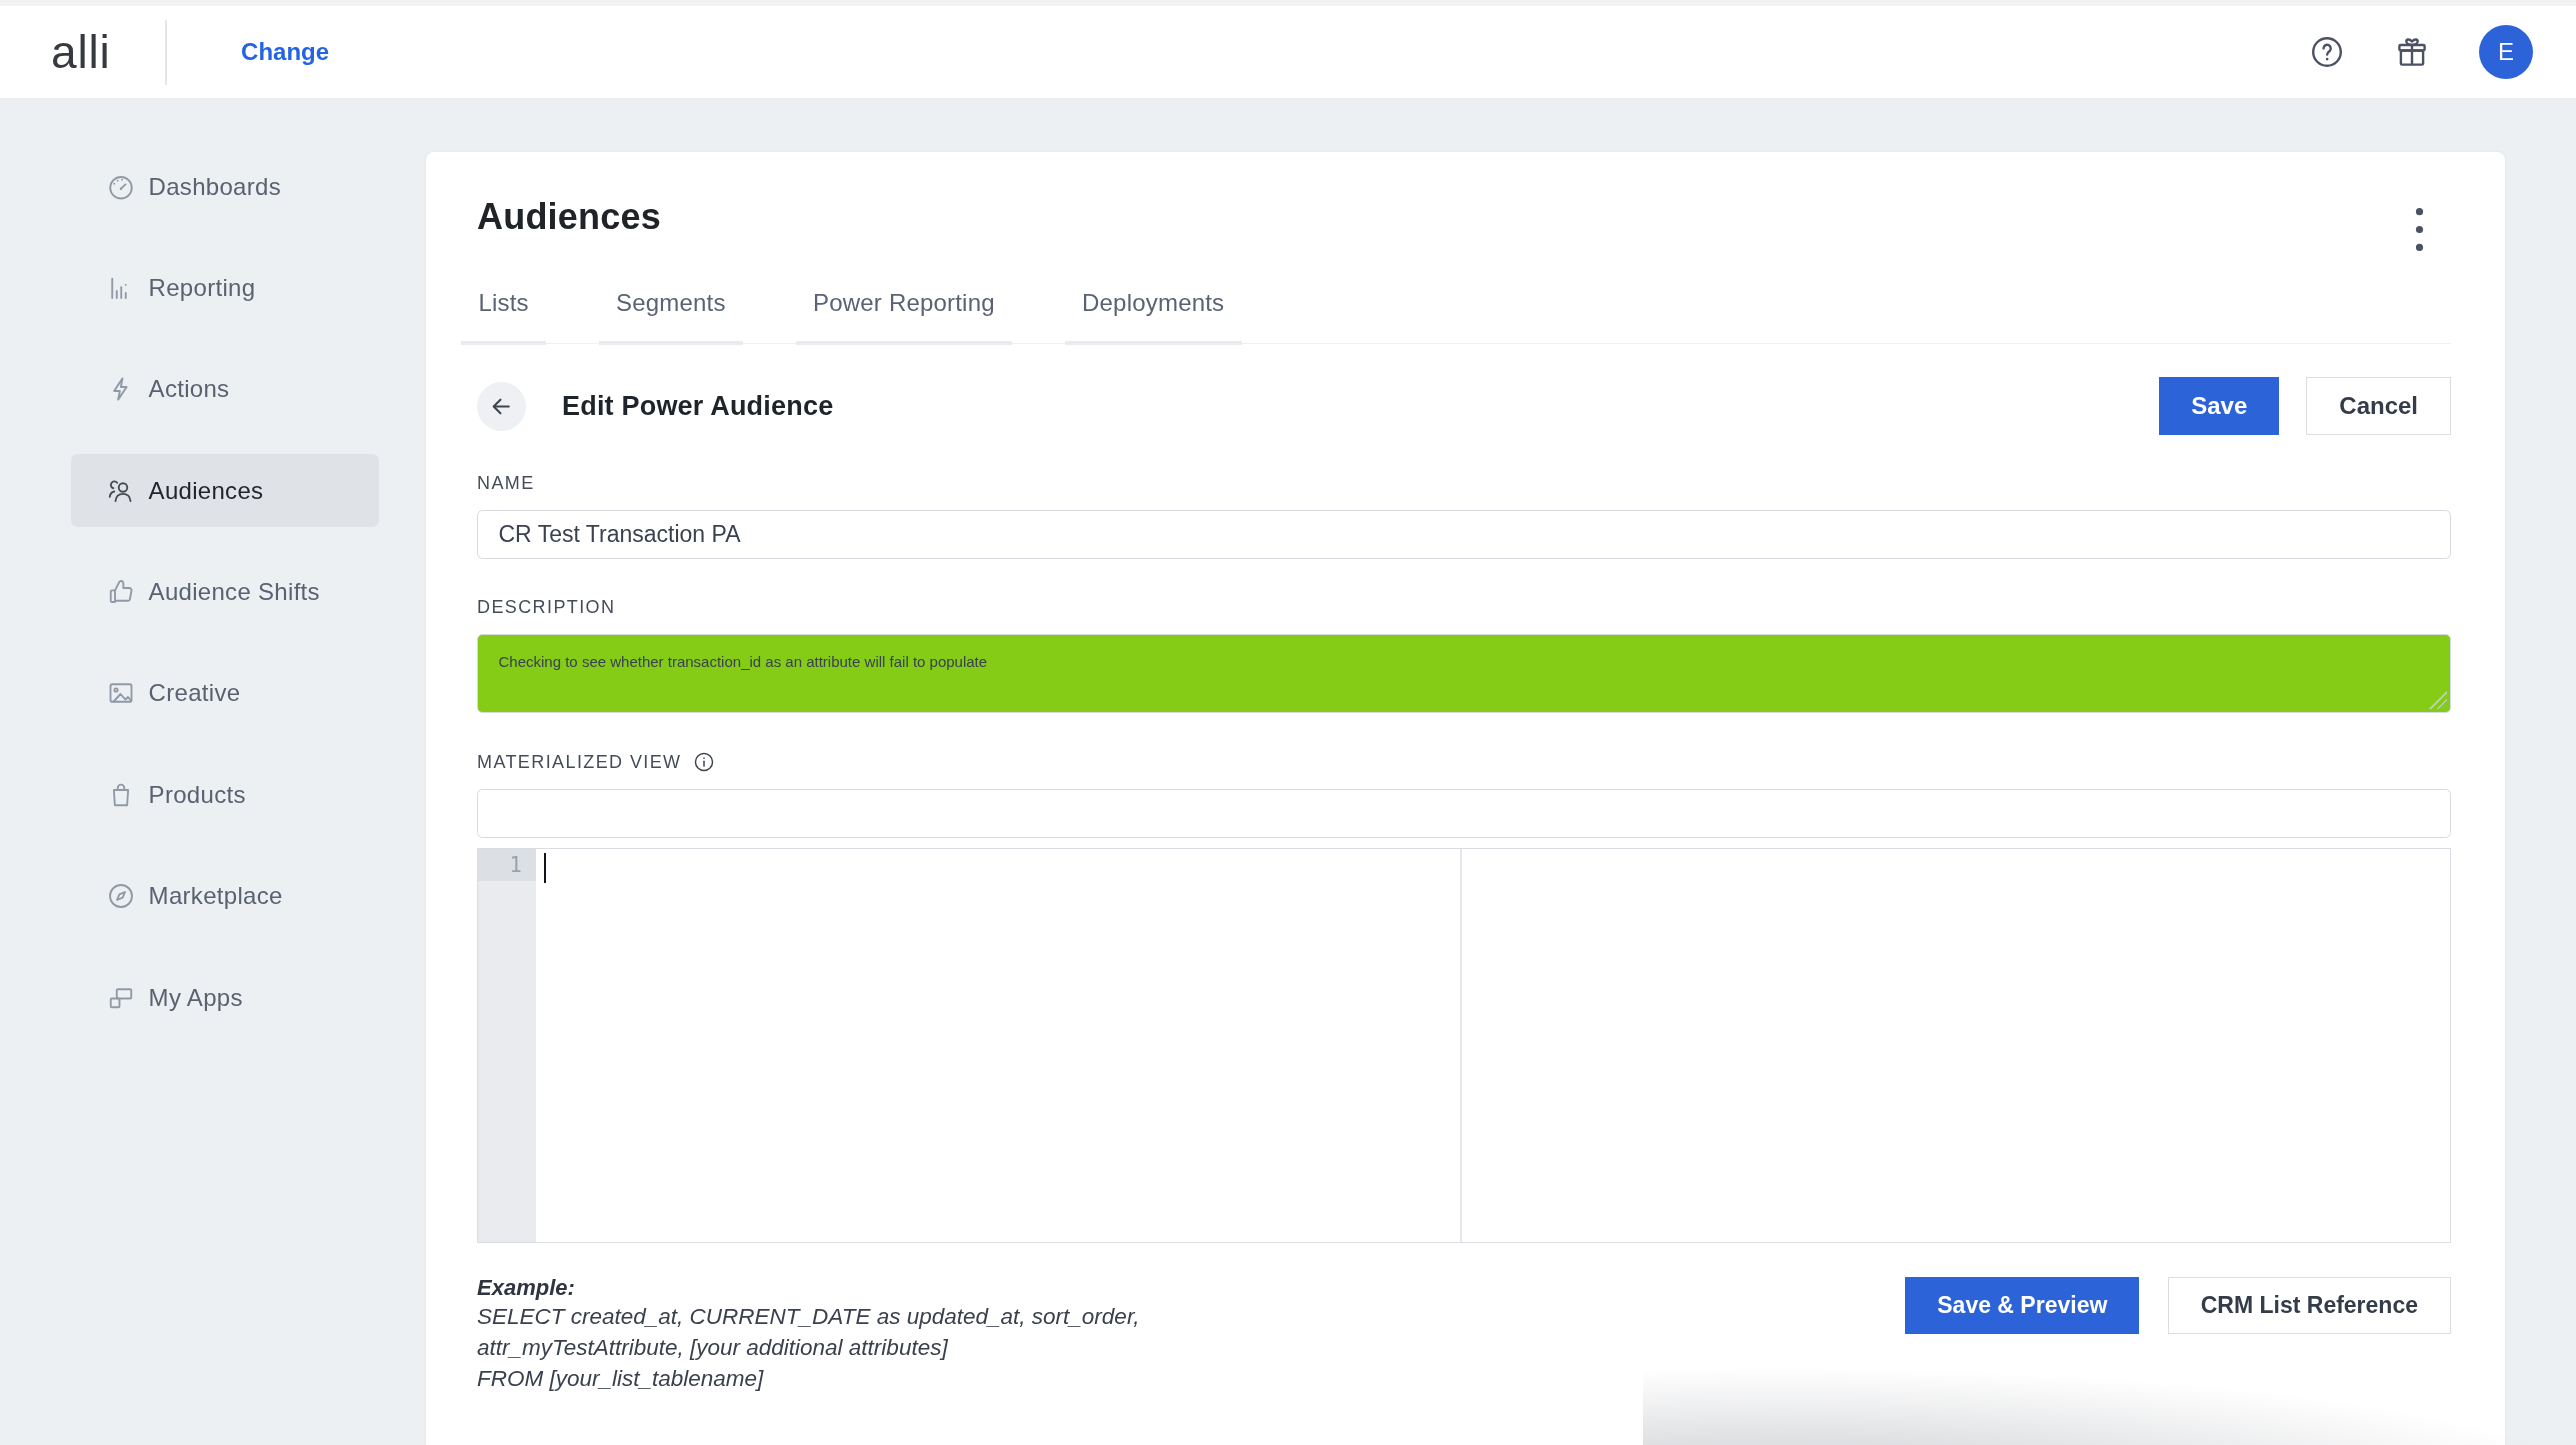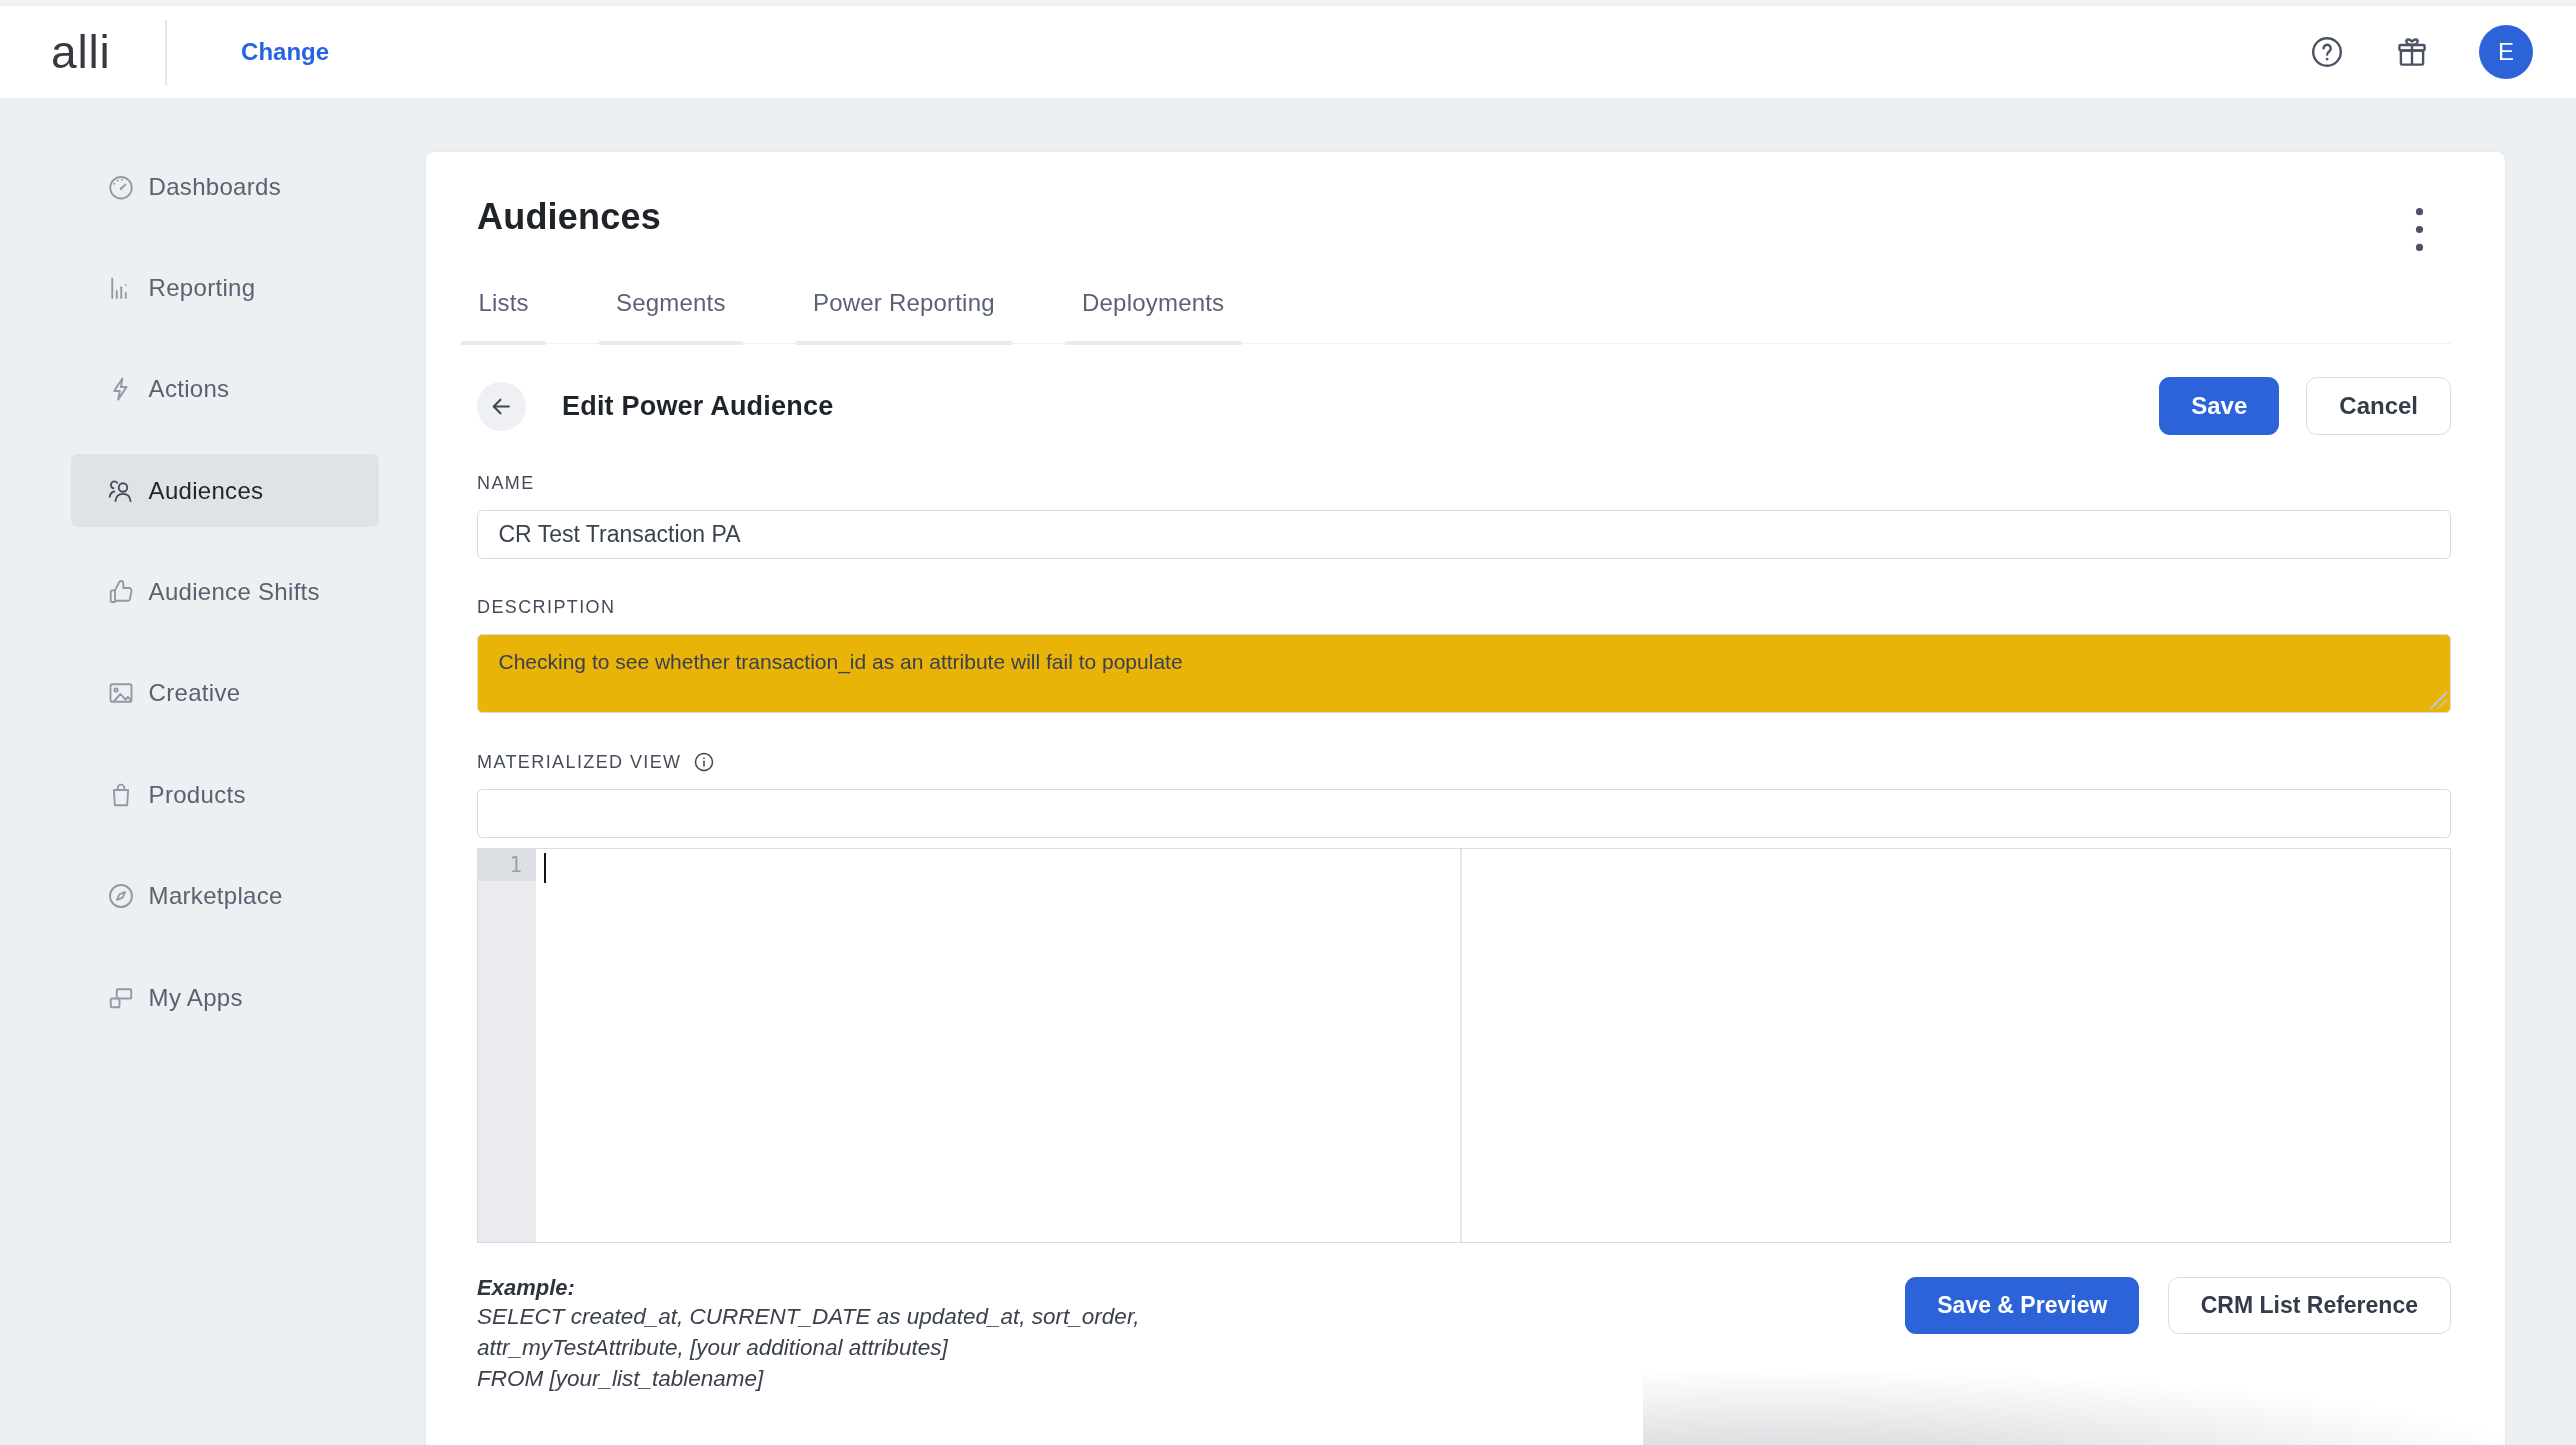--- a/index.html
+++ b/index.html
@@ -61,41 +61,41 @@
   .tab:first-child { margin-left:-16px; }
 
   .subheader { margin-top:33px; display:flex; align-items:center; }
   .back-btn {
     width:49px; height:49px; border-radius:50%; background:#eef0f3; border:none; cursor:pointer;
     display:flex; align-items:center; justify-content:center; color:#3c4450; flex:none;
   }
   .back-btn svg { width:25px; height:25px; display:block; }
   h2.sub-title { font-size:27px; font-weight:600; color:#1f242b; margin-left:36px; letter-spacing:0.2px; }
   .head-actions { margin-left:auto; display:flex; gap:27px; }
-  .btn { height:58px; border-radius:11px; font-size:24px; font-weight:600; cursor:pointer;
+  .btn { height:58px; border-radius:0; font-size:24px; font-weight:600; cursor:pointer;
          font-family:"Liberation Sans", sans-serif; display:flex; align-items:center; justify-content:center; }
   .btn-primary { background:#2d63d8; color:#ffffff; border:none; padding:0 32px; }
   .btn-outline { background:#ffffff; color:#343c4a; border:1.6px solid #d9dce1; padding:0 32px; }
 
   
   .field-label {
     display:flex; align-items:center; gap:11px;
     font-size:18px; font-weight:500; letter-spacing:1.4px; color:#454c59; margin-top:38px;
   }
   .info-ic { width:22px; height:22px; color:#3c434f; cursor:pointer; }
   .info-ic svg { width:22px; height:22px; display:block; }
   .text-input {
     width:100%; height:49px; margin-top:16px; border:1.6px solid #d6d9de; border-radius:5.5px;
     font-size:23px; color:#3a414f; padding:0 20.5px; font-family:"Liberation Sans", sans-serif; background:#fff; outline:none;
   }
   .textarea-wrap { position:relative; margin-top:16px; }
   .text-area {
     width:100%; height:79px; border:1.6px solid #d6d9de; border-radius:5.5px; resize:none;
-    font-size:21px; color:#3a414f; padding:12.6px 20.5px; line-height:28.4px;
-    font-family:"Liberation Sans", sans-serif; background:#eab308; outline:none; display:block;
+    font-size:15px; color:#3a414f; padding:12.6px 20.5px; line-height:28.4px;
+    font-family:"Liberation Sans", sans-serif; background:#84cc16; outline:none; display:block;
   }
   .resize-corner {
     position:absolute; right:4px; bottom:4px; width:19px; height:19px; pointer-events:none;
     background:
       linear-gradient(135deg, transparent 0 52%, #bfc4cb 52% 58%, transparent 58% 72%, #bfc4cb 72% 78%, transparent 78%);
   }
 
   .sql-label { margin-top:35px; font-size:24.5px; font-weight:700; color:#20252c; letter-spacing:0.4px; }
   .sql-editor {
     margin-top:9.5px; height:395px; border:1.6px solid #d9dce1; position:relative;

